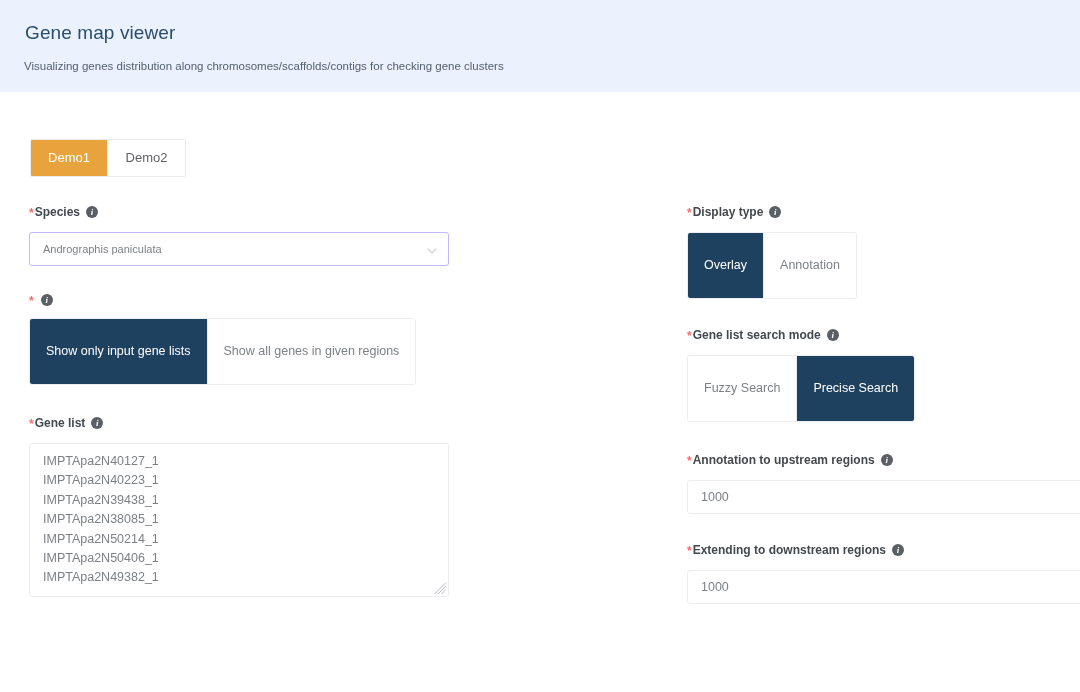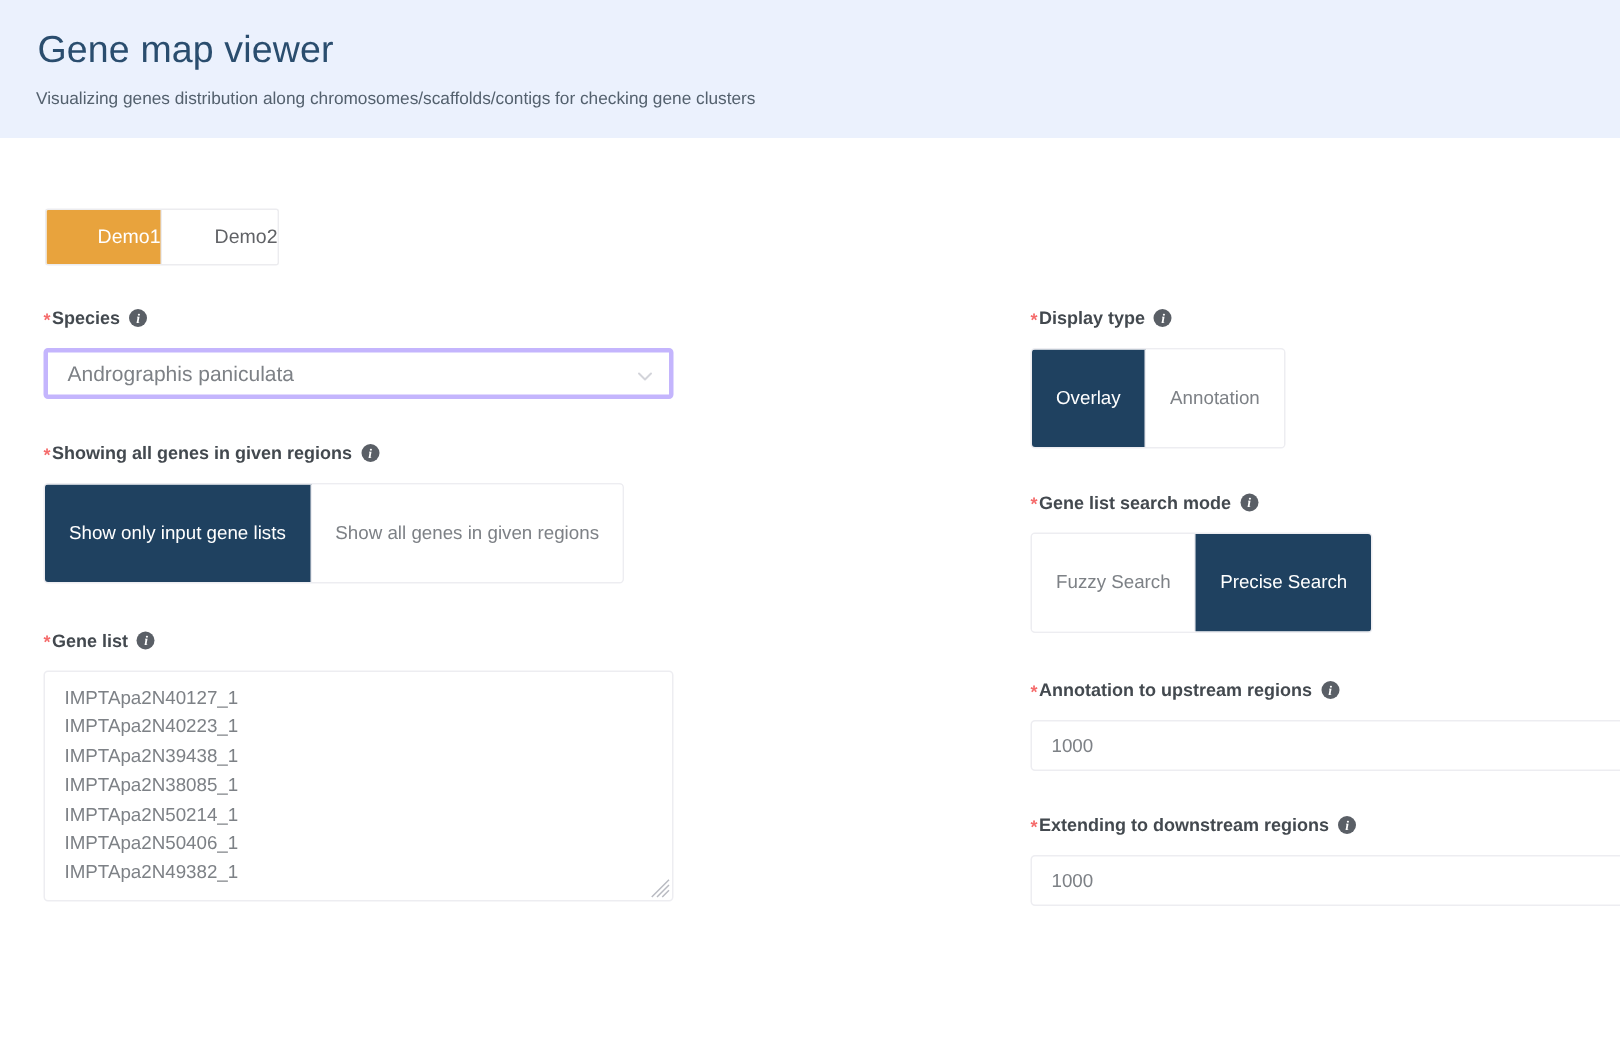--- a/index.html
+++ b/index.html
@@ -16,21 +16,21 @@
     overflow: hidden;
   }
 
   
   .header {
     background: #ebf1fd;
     height: 92px;
     padding: 20px 0 0 24px;
   }
   .header-title {
-    font-size: 25px;
+    font-size: 19px;
     color: #2a4d6e;
     font-weight: 400;
     margin: 0 0 0 1px;
     line-height: 26px;
     letter-spacing: .1px;
   }
   .header-sub {
     font-size: 11.5px;
     color: #54616e;
     margin-top: 12px;
@@ -51,21 +51,21 @@
     display: flex;
     border: 1px solid #ececef;
     border-radius: 2px;
     overflow: hidden;
     background: #fff;
   }
   .tab {
     font-size: 13px;
     padding: 9px 0;
     width: 77px;
-    text-align: right;
+    text-align: center;
     color: #606266;
     background: #ffffff;
     cursor: pointer;
     border-right: 1px solid #ececef;
     line-height: 18px;
   }
   .tab:last-child { border-right: none; }
   .tab.active {
     background: #e8a33d;
     color: #ffffff;
@@ -120,27 +120,27 @@
     font-family: "Liberation Serif", serif;
     margin-left: 6px;
     line-height: 1;
     flex: none;
   }
 
   
   .select {
     position: relative;
     height: 34px;
-    border: 3px solid #c4b5fd;
+    border: 1px solid #c4b5fd;
     border-radius: 3px;
     background: #fff;
     display: flex;
     align-items: center;
     padding: 0 13px;
-    font-size: 14px;
+    font-size: 11px;
     color: #7d8186;
     cursor: pointer;
   }
   .chev {
     position: absolute;
     right: 12px;
     top: 50%;
     margin-top: -3px;
     width: 9px;
     height: 9px;
@@ -247,21 +247,20 @@
             </svg>
         </span>
       </div>
     </div>
 
     <div class="sp-28"></div>
 
     <div class="field">
       <div class="label">
         <span class="req">*</span>
-        <span>Showing all genes in given regions</span>
         <span class="info-icon">i</span>
       </div>
       <div class="seg">
         <div class="seg-btn active">Show only input gene lists</div>
         <div class="seg-btn">Show all genes in given regions</div>
       </div>
     </div>
 
     <div class="sp-30"></div>
 

